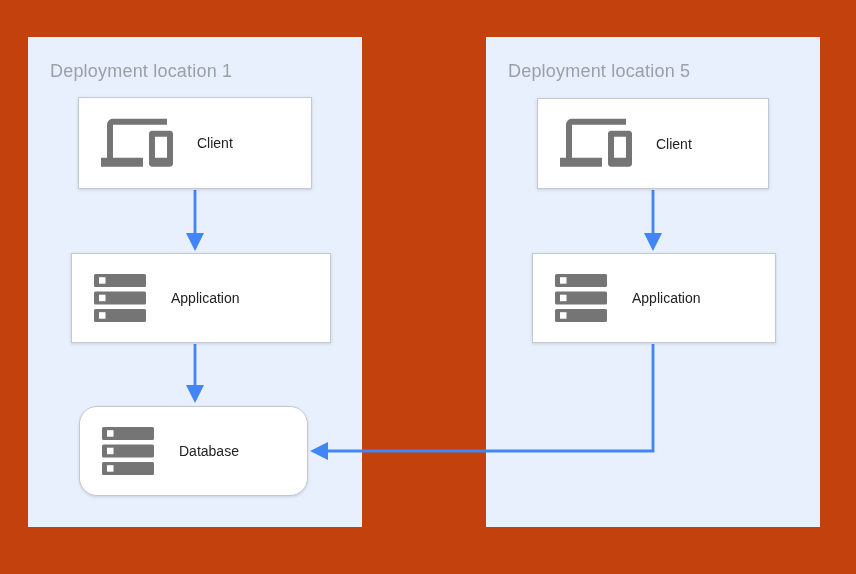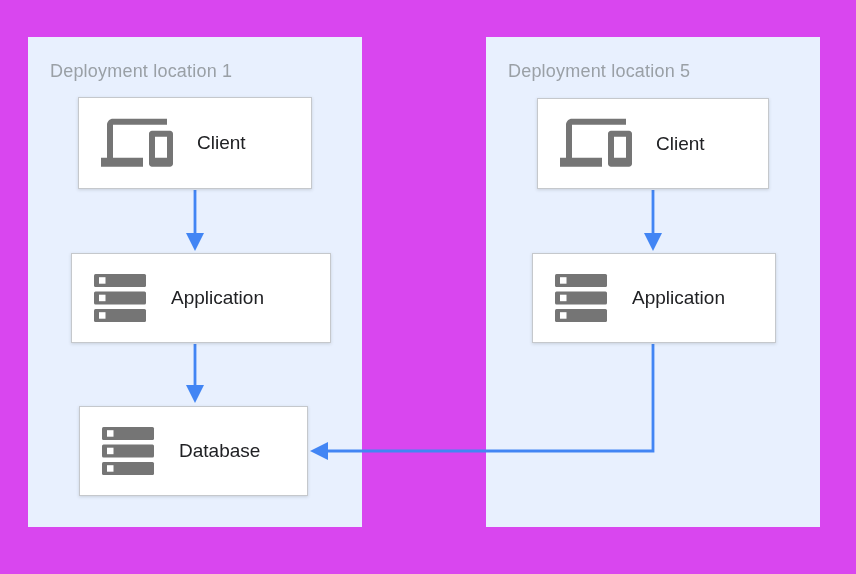--- a/index.html
+++ b/index.html
@@ -14,21 +14,21 @@
   * { margin: 0; padding: 0; box-sizing: border-box; }
   html, body { background: #ffffff; }
   body {
     font-family: "Liberation Sans", sans-serif;
     -webkit-font-smoothing: antialiased;
   }
   #stage {
     position: relative;
     width: 856px;
     height: 574px;
-    background: #d946ef;
+    background: #c2410c;
     overflow: hidden;
   }
   .panel {
     position: absolute;
     top: 37px;
     width: 334px;
     height: 490px;
     background: var(--panel-background);
   }
   #panel-1 { left: 28px; }
@@ -47,25 +47,25 @@
     background: var(--node-background);
     border: 1px solid var(--node-border);
     box-shadow: 0 1px 3px rgba(60, 64, 67, 0.18);
     display: flex;
     align-items: center;
     padding-left: 22px;
     gap: 24px;
   }
   #node-l-client { left: 78px;  top: 97px;  width: 234px; height: 92px; }
   #node-l-app    { left: 71px;  top: 253px; width: 260px; height: 90px; }
-  #node-l-db     { left: 79px;  top: 406px; width: 229px; height: 90px; }
+  #node-l-db     { left: 79px;  top: 406px; width: 229px; height: 90px; border-radius: 18px; }
   #node-r-client { left: 537px; top: 98px;  width: 232px; height: 91px; }
   #node-r-app    { left: 532px; top: 253px; width: 244px; height: 90px; }
   .node-label {
-    font-size: 19px;
+    font-size: 14px;
     color: var(--node-label-text);
     white-space: nowrap;
   }
   .node-icon { flex: 0 0 auto; display: block; }
   .node-icon path, .node-icon .bar { fill: var(--icon); }
   .node-icon .slot { fill: #ffffff; }
   #arrow-layer {
     position: absolute;
     left: 0; top: 0;
     width: 856px; height: 574px;

